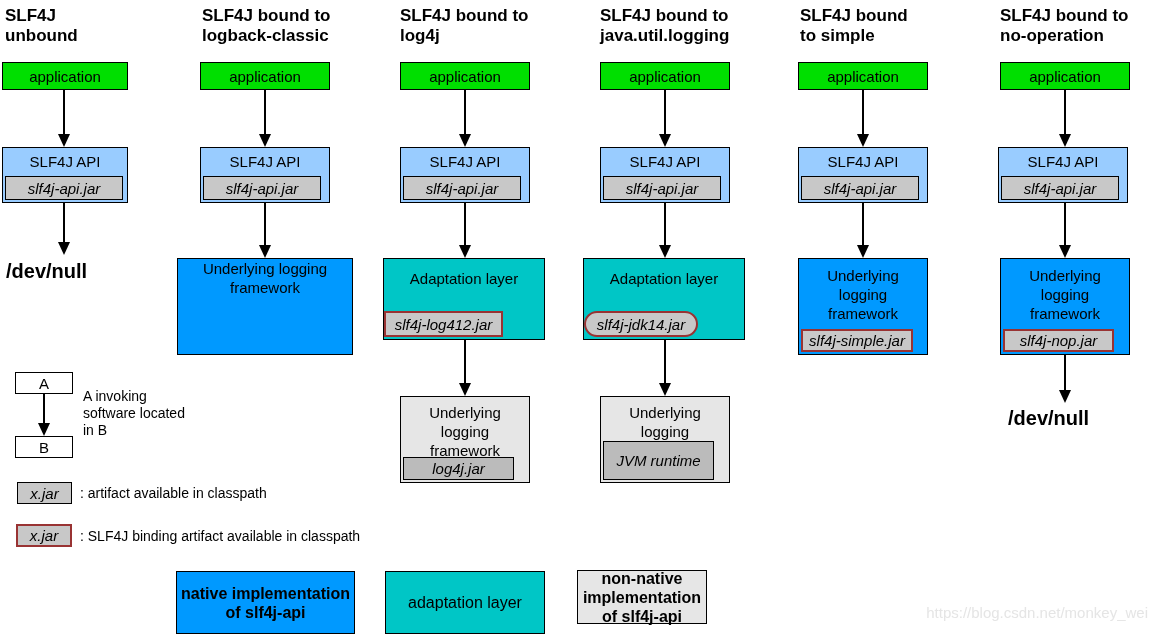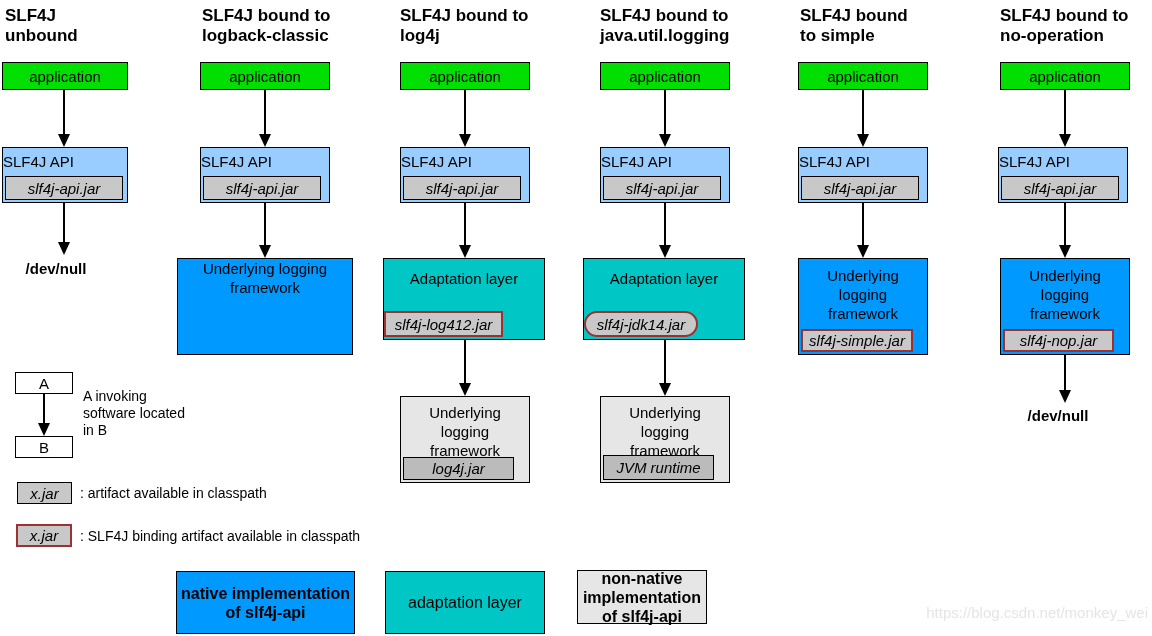--- a/index.html
+++ b/index.html
@@ -6,40 +6,40 @@
   body { font-family:"Liberation Sans", sans-serif; color:#000; background:#fff; }
   #canvas { position:relative; width:1152px; height:636px; background:#fff; overflow:hidden; }
 
   .title { position:absolute; font-weight:bold; font-size:17px; line-height:20px; white-space:pre-line; }
 
   .box { position:absolute; box-sizing:border-box; border:1px solid #000; }
   .flexc { display:flex; align-items:center; justify-content:center; text-align:center; }
 
   .app { background:var(--green); font-size:15px; }
   .api { background:var(--light-blue); }
-  .api-label { width:100%; padding-top:5px; font-size:15px; }
+  .api-label { width:100%; text-align:center; padding-top:5px; font-size:15px; }
 
   .jar { position:absolute; box-sizing:border-box; background:var(--jar-gray); border:1px solid #000;
          font-style:italic; font-size:15px; display:flex; align-items:center; justify-content:center;
          text-align:center; white-space:pre-line; line-height:19px; }
   .jar.binding { border:2px solid var(--binding-border); }
   .jar.darker { background:var(--jar-dark-gray); }
 
   .fw-blue { background:var(--blue); }
   .fw-teal { background:var(--teal); }
   .fw-gray { background:var(--box-gray); }
   .box-label { width:100%; text-align:center; font-size:15px; line-height:19px; white-space:pre-line; }
 
   .arrow { position:absolute; width:12px; margin-left:-6px; }
   .arrow::before { content:""; position:absolute; left:5px; top:0; bottom:12px; width:1.5px; background:#000; }
   .arrow::after  { content:""; position:absolute; left:0; bottom:0; width:0; height:0;
                    border-left:6px solid transparent; border-right:6px solid transparent;
                    border-top:13px solid #000; }
 
-  .sink { position:absolute; font-weight:bold; font-size:15px; text-align:center; width:100px; }
+  .sink { position:absolute; font-weight:bold; font-size:20px; text-align:left; width:100px; }
 
   .legend-ab { background:#fff; font-size:15px; }
   .legend-note { position:absolute; font-size:14px; line-height:17px; white-space:pre-line; }
 
   .key-box { font-size:16px; line-height:19px; white-space:pre-line; }
 
   .watermark { position:absolute; left:890px; top:604px; width:258px; text-align:right;
                font-size:15px; color:var(--watermark-gray); }
 </style>
 </head>
@@ -112,21 +112,21 @@
   <div class="arrow" style="left:665px; top:203px; height:55px;"></div>
   <div class="box fw-teal" style="left:583px; top:258px; width:162px; height:82px;">
     <div class="box-label" style="padding-top:10px;">Adaptation layer</div>
     <div class="jar binding" style="left:0px; bottom:2px; width:114px; height:26px;border-radius:13px;">slf4j-jdk14.jar</div>
   </div>
   <div class="arrow" style="left:665px; top:340px; height:56px;"></div>
   <div class="box fw-gray" style="left:600px; top:396px; width:130px; height:87px;">
     <div class="box-label" style="padding-top:6px;">Underlying
 logging
 framework</div>
-    <div class="jar darker" style="left:2px; bottom:2px; width:111px; height:25px;">JVM runtime</div>
+    <div class="jar darker" style="left:2px; bottom:2px; width:111px; height:39px;">JVM runtime</div>
   </div>
 
   <div class="title" style="left:800px; top:6px; width:150px;">SLF4J bound
 to simple</div>
   <div class="box app flexc" style="left:798px; top:62px; width:130px; height:28px;">
       <span>application</span>
     </div>
   <div class="arrow" style="left:863px; top:90px; height:57px;"></div>
   <div class="box api" style="left:798px; top:147px; width:130px; height:56px;">
     <div class="api-label">SLF4J API</div>

